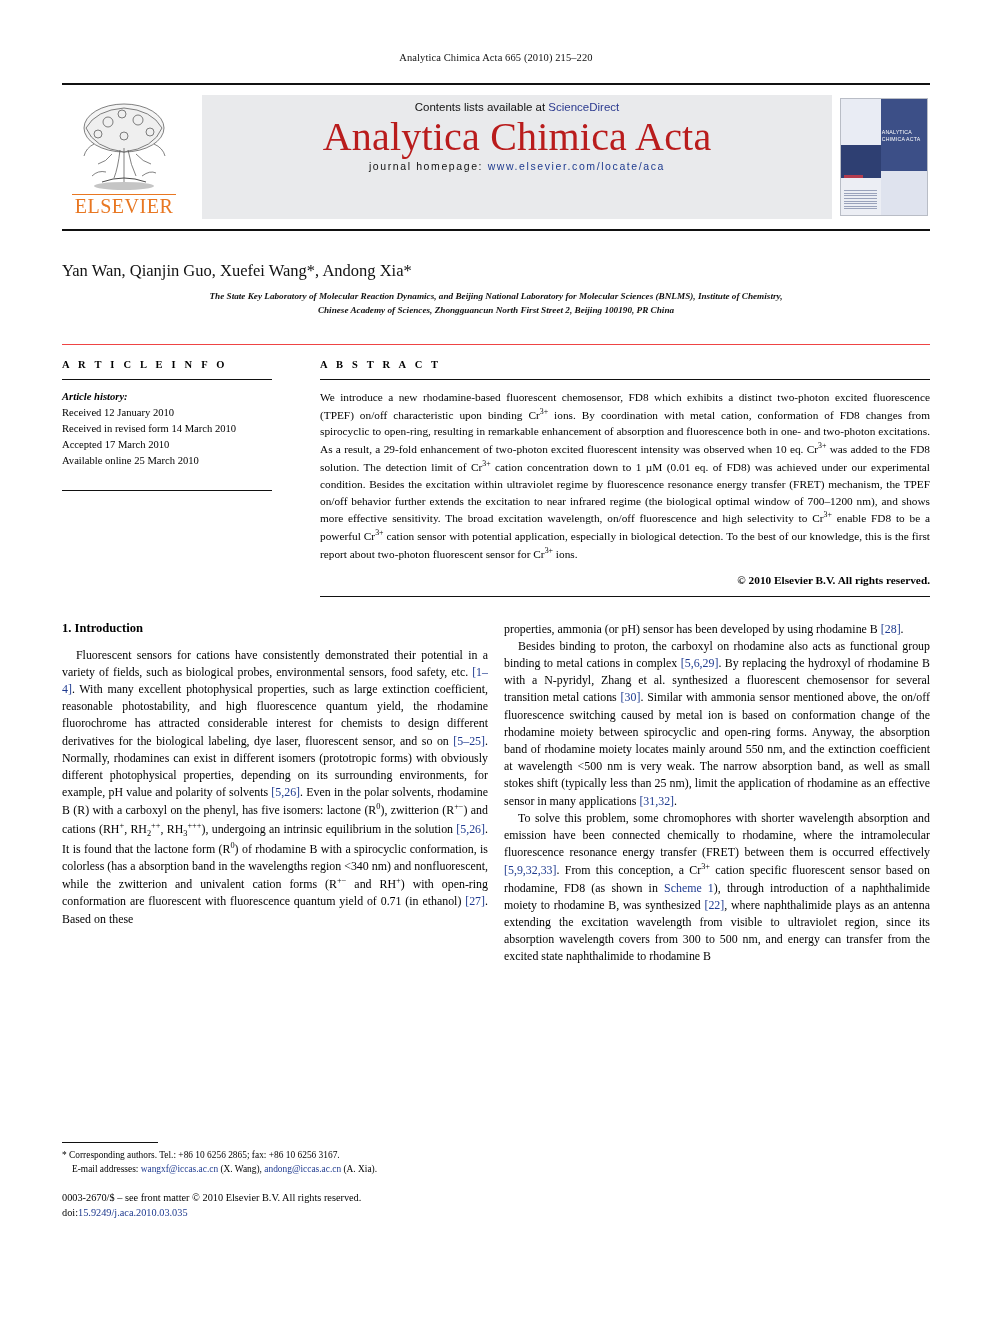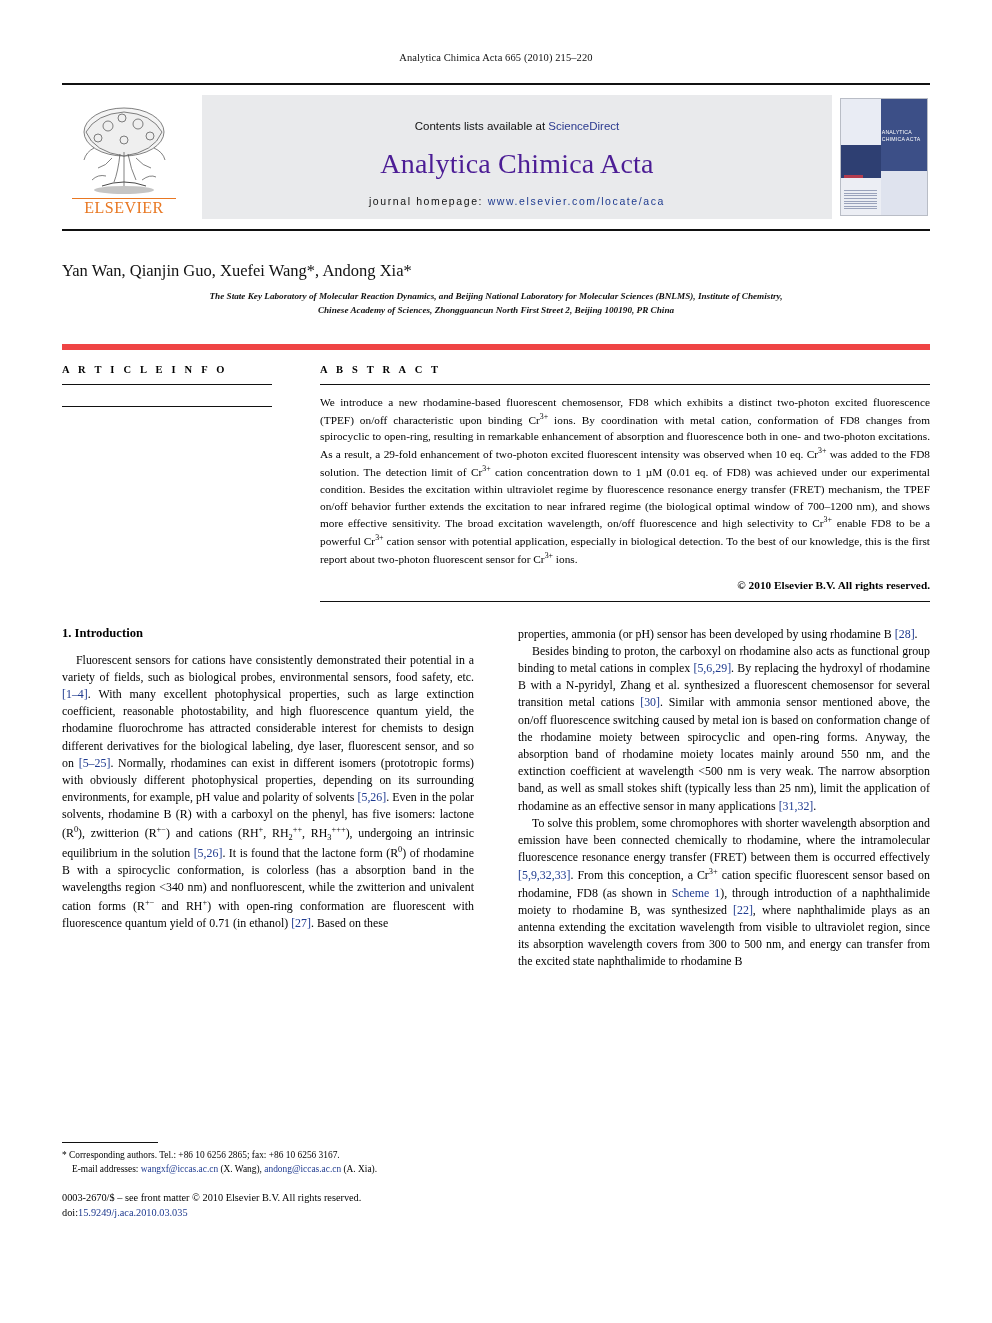--- a/index.html
+++ b/index.html
@@ -27,34 +27,34 @@
   }
   .mast-inner{display:flex;align-items:stretch;height:124px;}
   .elsevier{
     width:124px;flex:0 0 124px;
     display:flex;flex-direction:column;align-items:center;justify-content:flex-end;
     padding-bottom:2px;
   }
   .tree{width:104px;height:96px;}
   .els-word{
     font-family:"Liberation Serif", serif;
-    color:#E87722;font-size:16px;letter-spacing:.5px;
+    color:#E87722;font-size:20px;letter-spacing:.5px;
     border-top:1.4px solid #E87722;
     padding-top:1px;line-height:1.05;
     width:104px;text-align:center;
   }
   .mastcenter{
     flex:1;background:#e9eaec;margin-left:16px;
-    display:flex;flex-direction:column;align-items:center;justify-content:space-between;
-    padding:25px 0 12px 0;position:relative;
+    display:flex;flex-direction:column;align-items:center;justify-content:flex-start;
+    padding:6px 0 12px 0;position:relative;
   }
   .contents-line{font-family:"Liberation Sans",sans-serif;font-size:11.5px;color:#111;}
   .sd-link{color:#2b3a8f;}
   .journal-name{
-    font-family:"Liberation Serif",serif;font-size:28px;color:#4c1d95;letter-spacing:.2px;
+    font-family:"Liberation Serif",serif;font-size:40px;color:#b91c1c;letter-spacing:.2px;
   }
   .homepage{
     font-family:"Liberation Sans",sans-serif;font-size:10.5px;color:#111;letter-spacing:1.6px;
   }
   .coverwrap{
     width:92px;flex:0 0 92px;margin-left:6px;display:flex;align-items:center;justify-content:center;
   }
   .cover{
     width:86px;height:116px;border:1px solid #b9bdc6;position:relative;overflow:hidden;
     background:#c9cfe0;
@@ -84,41 +84,41 @@
     font-size:16.5px;margin-top:17px;color:#111;
   }
   .affil{
     font-family:"Liberation Serif",serif;font-style:italic;font-weight:bold;
     font-size:9.2px;line-height:1.5;margin-top:9px;color:#111;text-align:center;
   }
 
   
   .infoabs{
     display:flex;margin:26px 62px 0 62px;
-    border-top:6px solid #ef4444;padding-top:0;
+    border-top:1px solid #ef4444;padding-top:0;
   }
   .col-info{width:236px;flex:0 0 236px;padding-right:26px;box-sizing:border-box;}
   .col-abs{flex:1;padding-left:22px;box-sizing:border-box;}
   .sechead{
     font-family:"Liberation Serif",serif;font-weight:bold;font-size:10.5px;
     letter-spacing:3.2px;margin:14px 0 9px 0;
   }
   .hr-thin{border-top:1px solid #111;}
   .info-body{font-size:10.6px;line-height:1.52;margin-top:9px;}
   .info-body .lbl{font-style:italic;font-weight:bold;}
   .kw-gap{height:11px;}
   .abs-text{
     font-size:11.3px;line-height:1.5;text-align:justify;margin-top:9px;
   }
   .abs-copy{text-align:right;font-size:11.3px;margin-top:11px;font-weight:bold;}
   .info-rule-bottom{border-top:1px solid #111;margin-top:10px;}
 
   
   .body2{
-    display:flex;margin:24px 62px 0 62px;gap:44px;
+    display:flex;margin:24px 62px 0 62px;gap:16px;
   }
   .bcol{flex:1;}
   h2.sec{
     font-family:"Liberation Serif",serif;font-weight:bold;font-size:12.6px;margin:0 0 11px 0;
   }
   p.para{
     font-size:11.9px;line-height:1.445;text-align:justify;margin:0;text-indent:14px;
   }
   p.para.noind{text-indent:0;}
   .ref{color:#1e3a8f;}
@@ -216,20 +216,27 @@
       <div>The State Key Laboratory of Molecular Reaction Dynamics, and Beijing National Laboratory for Molecular Sciences (BNLMS), Institute of Chemistry,</div>
       <div>Chinese Academy of Sciences, Zhongguancun North First Street 2, Beijing 100190, PR China</div>
     </div>
   </div>
 
   <div class="infoabs">
 
     <div class="col-info">
       <div class="sechead">A R T I C L E   I N F O</div>
       <div class="hr-thin"></div>
+      <div class="info-body">
+        <div class="lbl">Article history:</div>
+        <div>Received 12 January 2010</div>
+        <div>Received in revised form 14 March 2010</div>
+        <div>Accepted 17 March 2010</div>
+        <div>Available online 25 March 2010</div>
+      </div>
       <div class="kw-gap"></div>
       <div class="info-rule-bottom"></div>
     </div>
 
     <div class="col-abs">
       <div class="sechead">A B S T R A C T</div>
       <div class="hr-thin"></div>
       <div class="abs-text">
         We introduce a new rhodamine-based fluorescent chemosensor, FD8 which exhibits a distinct two-photon excited fluorescence (TPEF) on/off characteristic upon binding Cr<sup>3+</sup> ions. By coordination with metal cation, conformation of FD8 changes from spirocyclic to open-ring, resulting in remarkable enhancement of absorption and fluorescence both in one- and two-photon excitations. As a result, a 29-fold enhancement of two-photon excited fluorescent intensity was observed when 10 eq. Cr<sup>3+</sup> was added to the FD8 solution. The detection limit of Cr<sup>3+</sup> cation concentration down to 1 µM (0.01 eq. of FD8) was achieved under our experimental condition. Besides the excitation within ultraviolet regime by fluorescence resonance energy transfer (FRET) mechanism, the TPEF on/off behavior further extends the excitation to near infrared regime (the biological optimal window of 700–1200 nm), and shows more effective sensitivity. The broad excitation wavelength, on/off fluorescence and high selectivity to Cr<sup>3+</sup> enable FD8 to be a powerful Cr<sup>3+</sup> cation sensor with potential application, especially in biological detection. To the best of our knowledge, this is the first report about two-photon fluorescent sensor for Cr<sup>3+</sup> ions.
       </div>

